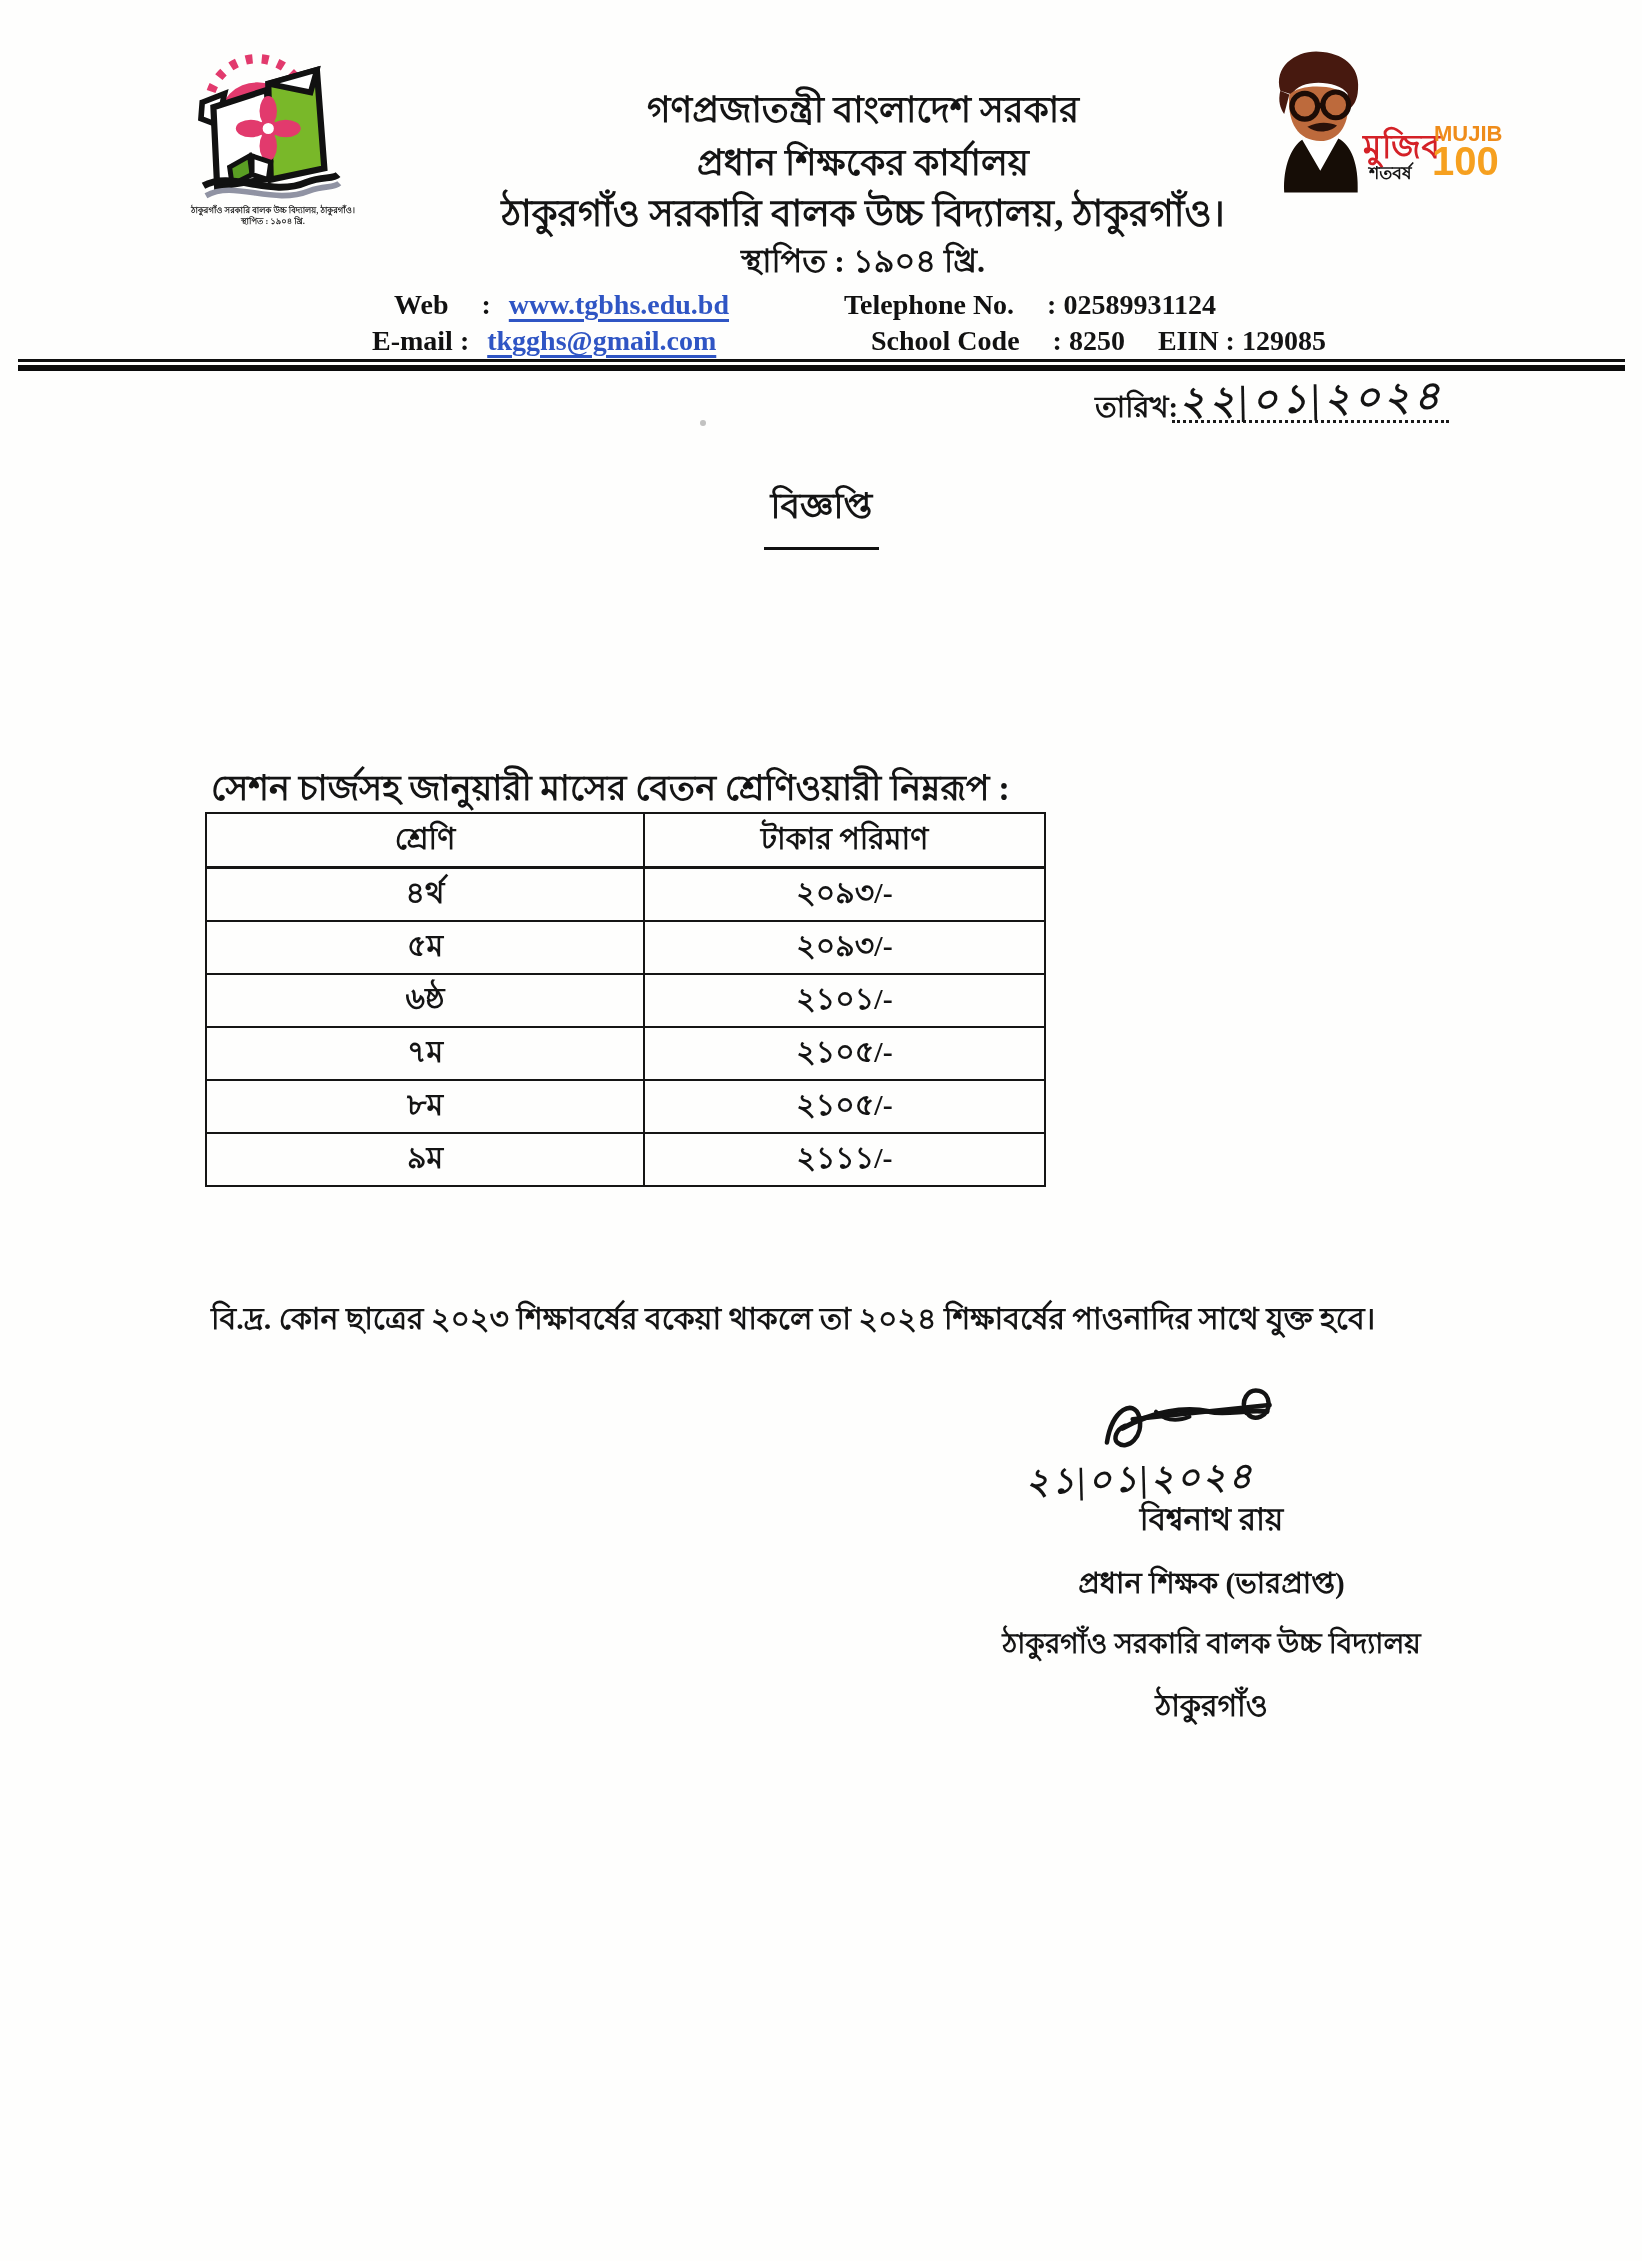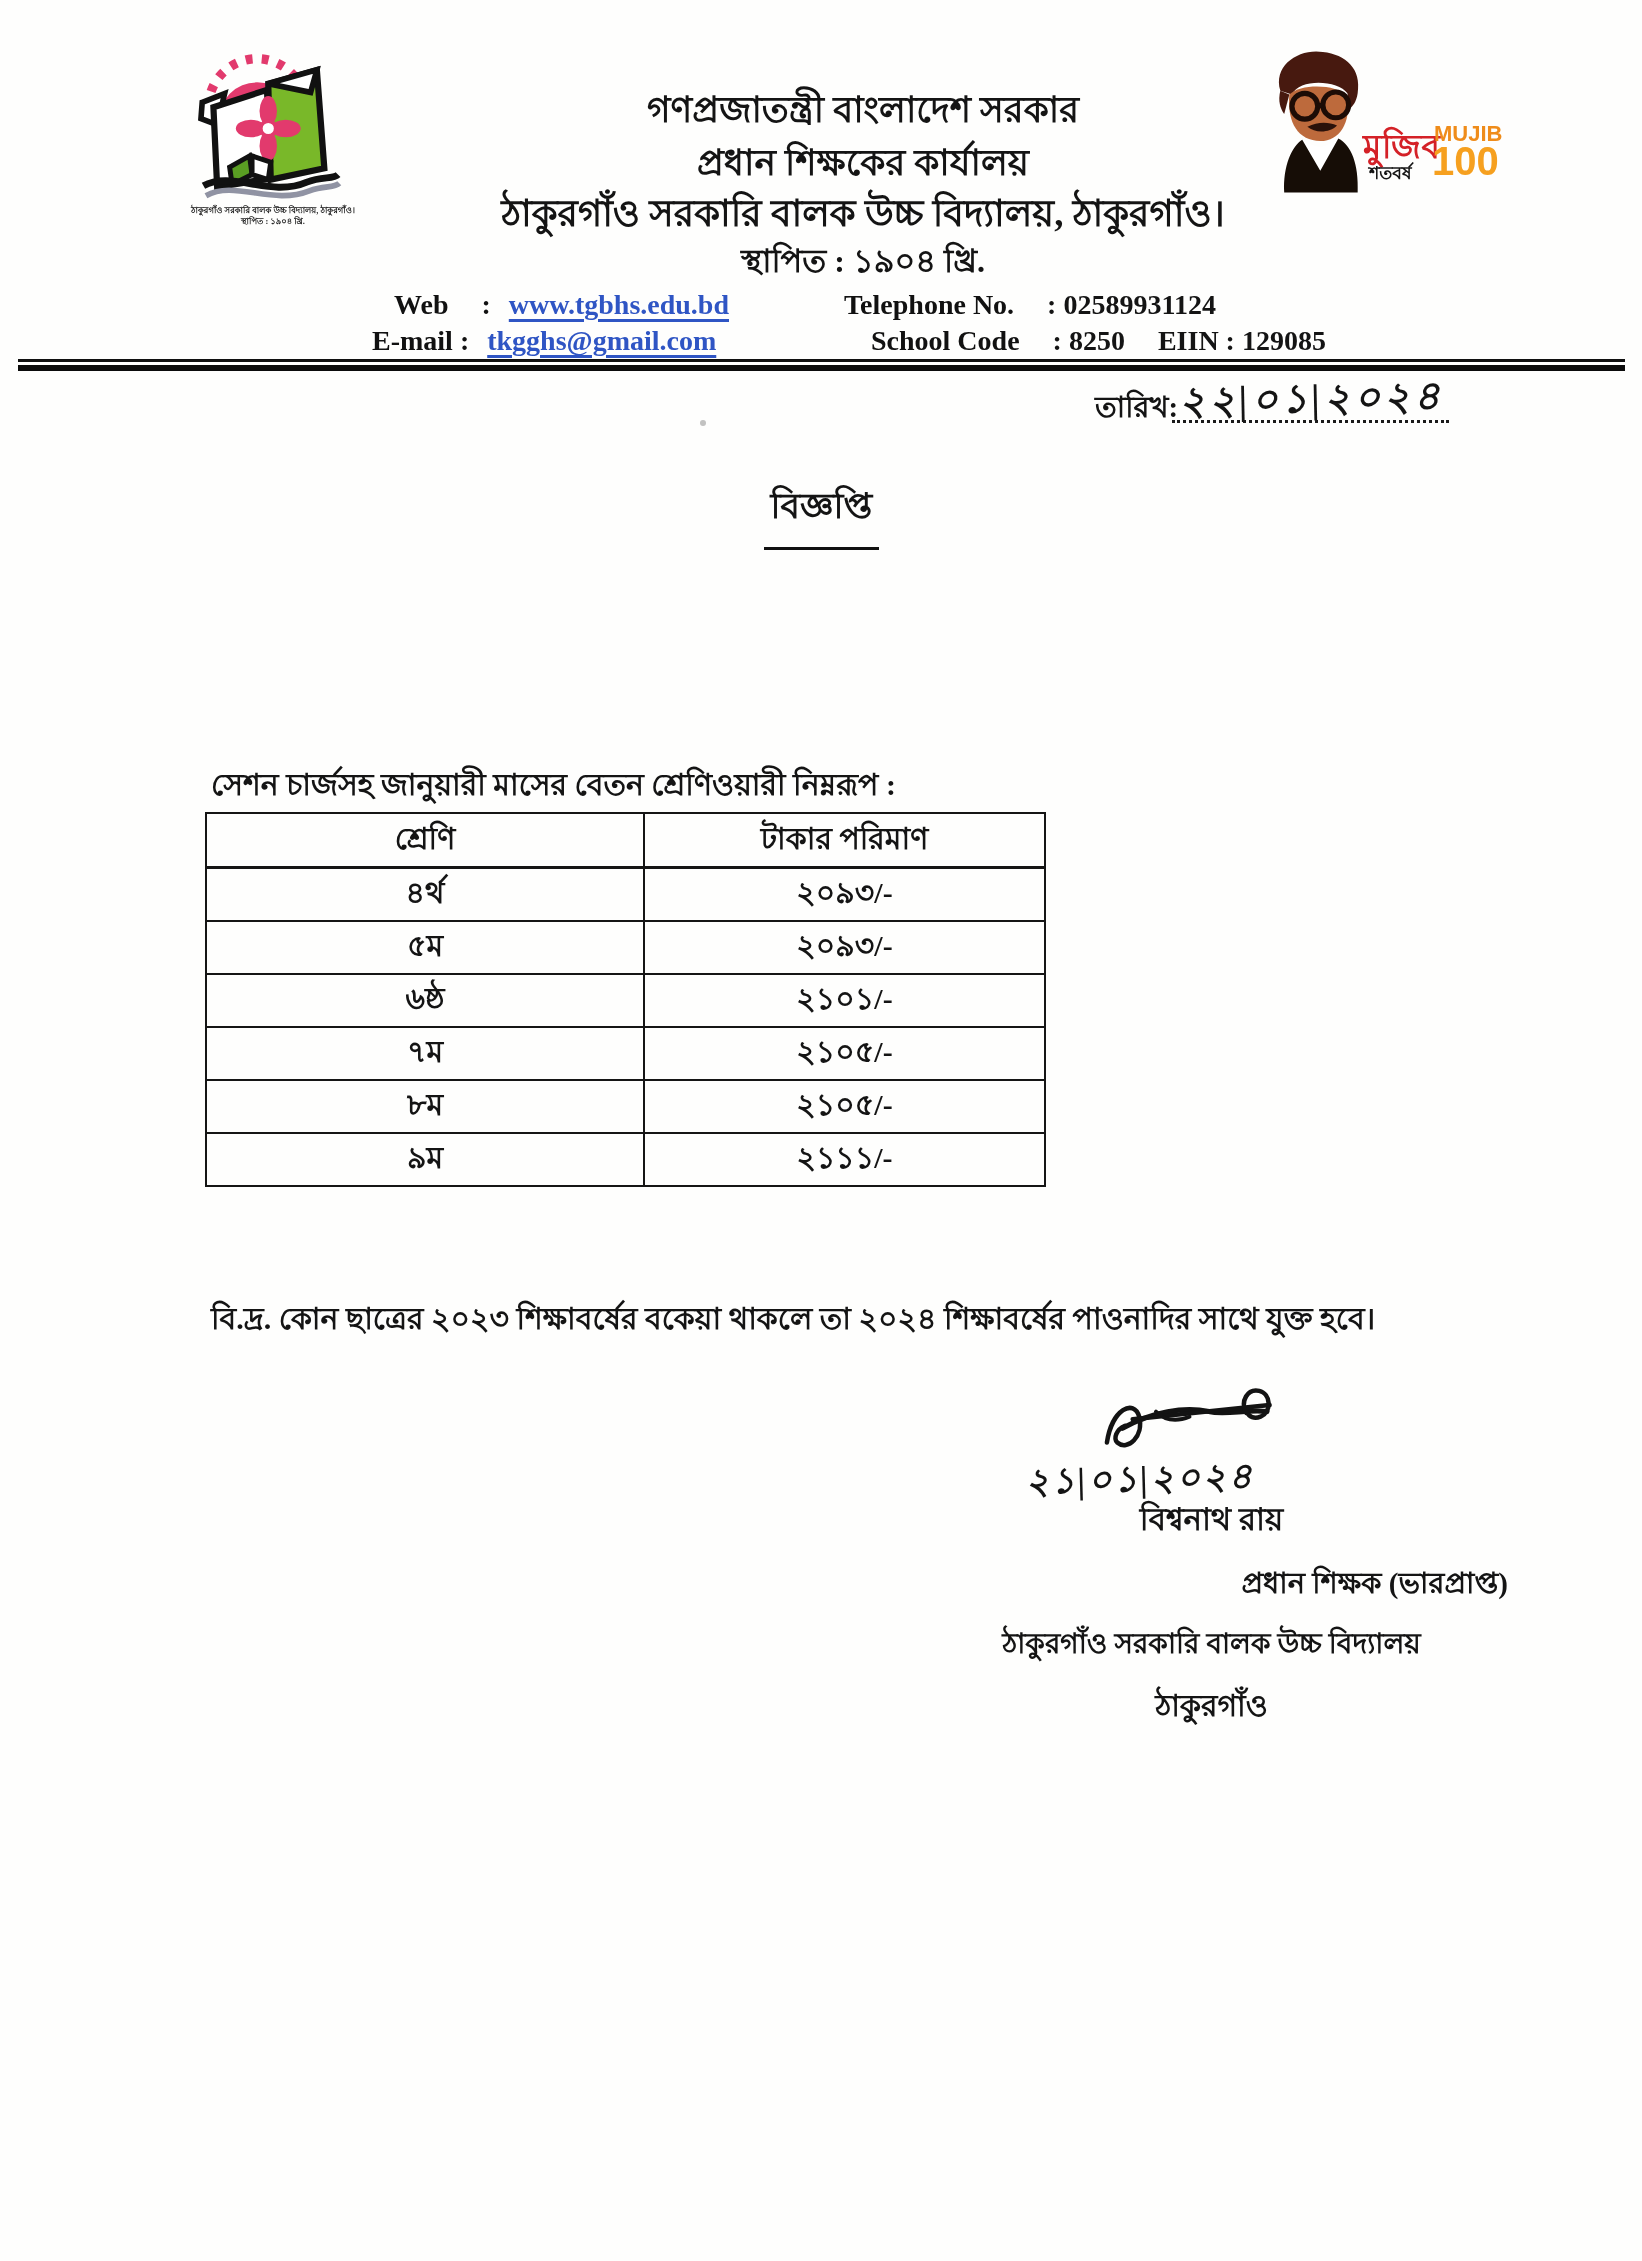--- a/index.html
+++ b/index.html
@@ -44,21 +44,21 @@
   .rule-thick{margin-top:2.6px;height:6.4px;background:#0b0b0b;}
   .date-line{position:absolute;left:1095px;top:370px;width:399px;height:71px;}
   .date-label{position:absolute;left:0;top:14px;font-size:29px;font-weight:700;}
   .date-hand{position:absolute;left:84px;top:-2.6px;font-size:40px;font-weight:700;font-style:italic;transform:rotate(-1.2deg);letter-spacing:3.9px;white-space:nowrap;}
   .date-dots{position:absolute;left:77px;top:50px;width:277px;border-bottom:3.9px dotted #1a1a1a;}
   .scan-speck{position:absolute;left:700px;top:420px;width:5.8px;height:5.8px;border-radius:50%;background:#9a9a9a;opacity:.6;}
   
   .notice-title-wrap{position:absolute;left:0;top:479px;width:1643px;text-align:center;}
   .notice-title{display:inline-block;font-size:35px;font-weight:700;border-bottom:3.2px solid #111;padding:0 6.4px 9px;}
   .body-para{position:absolute;left:211px;top:569px;width:1229px;font-size:30px;line-height:53px;font-weight:600;text-align:justify;margin:0;}
-  .table-caption{position:absolute;left:211px;top:761px;width:1095px;font-size:30px;font-weight:600;margin:0;}
+  .table-caption{position:absolute;left:211px;top:761px;width:1095px;font-size:35px;font-weight:600;margin:0;}
   
   .fee-table{
     position:absolute;left:205px;top:812px;
     border-collapse:collapse;table-layout:fixed;width:839px;
     font-weight:700;
   }
   .fee-table th,.fee-table td{
     border:2.6px solid #151515;text-align:center;vertical-align:middle;
     font-size:30px;padding:0;
   }
@@ -66,21 +66,21 @@
   .fee-table td{height:46px;}
   .col-class{width:438px;}
   .col-amount{width:401px;}
   
   .note-para{position:absolute;left:211px;top:1291px;width:1232px;font-size:30px;line-height:55px;font-weight:700;text-align:justify;margin:0;}
   
   .sig-scribble{position:absolute;left:1094px;top:1383px;width:213px;height:79px;}
   .sig-date{position:absolute;left:992px;top:1451px;width:296px;text-align:center;font-size:36px;font-weight:700;font-style:italic;transform:rotate(-1.5deg);letter-spacing:2.6px;white-space:nowrap;}
   .sig-block{position:absolute;left:915px;top:1495px;width:593px;text-align:center;}
   .sig-name{font-size:31px;font-weight:700;margin:0 0 13px;}
-  .sig-designation{font-size:29px;font-weight:600;margin:0 0 13px;text-align:right;}
+  .sig-designation{font-size:29px;font-weight:600;margin:0 0 13px;}
   .sig-org{font-size:28px;font-weight:700;margin:0 0 13px;}
   .sig-place{font-size:30px;font-weight:600;margin:0;}
 </style>
 </head>
 <body>
 
 <div class="page">
 
   <svg class="school-logo" viewBox="0 0 240 260" aria-hidden="true">
 

